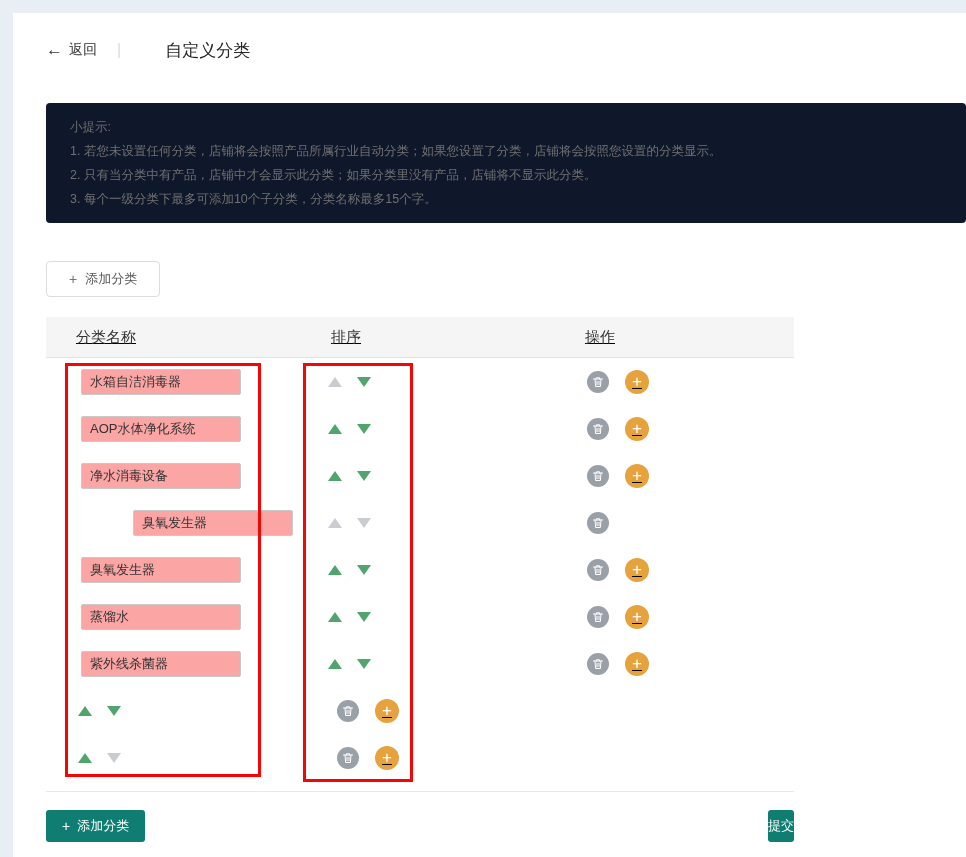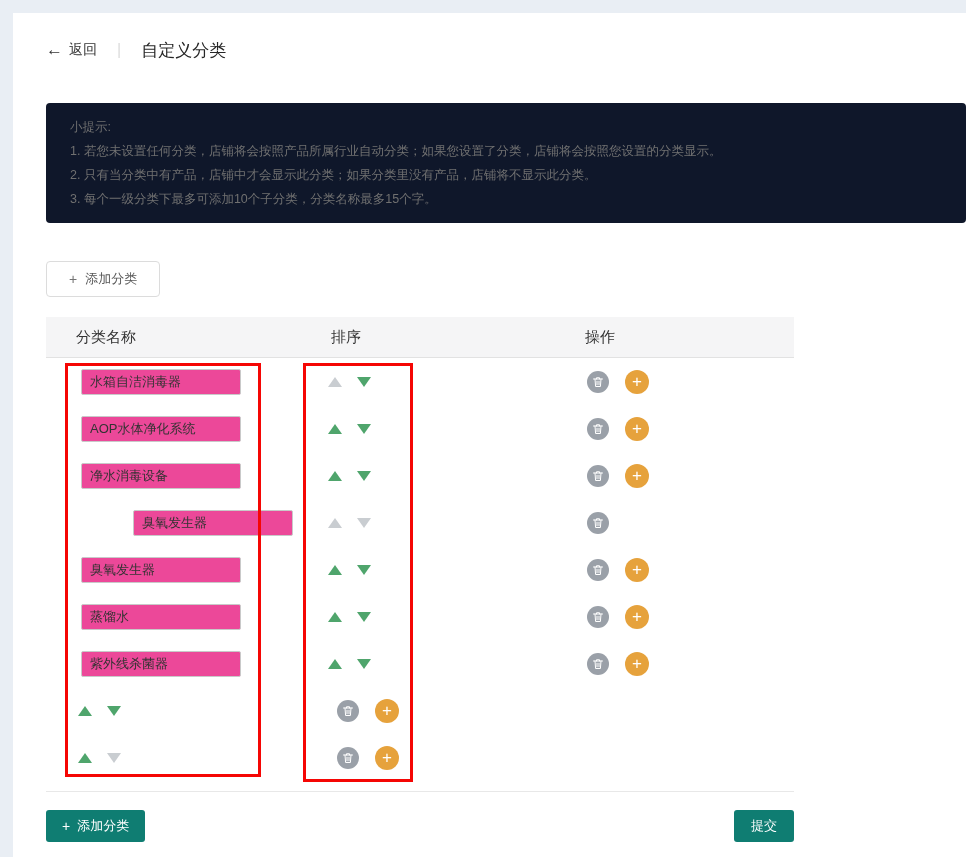--- a/index.html
+++ b/index.html
@@ -9,45 +9,45 @@
   *{box-sizing:border-box;margin:0;padding:0;}
   html,body{width:966px;height:857px;overflow:hidden;
     font-family:"Liberation Sans","DejaVu Sans",sans-serif;background:#e9eef4;}
   .page{position:absolute;left:13px;top:13px;width:953px;height:844px;
     background:#fff;padding:22px 0 0 33px;}
   
   .topbar{display:flex;align-items:center;height:30px;margin-bottom:38px;}
   .back-link{display:flex;align-items:center;cursor:pointer;color:#333;font-size:14px;}
   .back-arrow{font-size:17px;margin-right:6px;color:#333;}
   .title-divider{color:#dcdcdc;margin:0 20px;font-size:16px;}
-  .page-title{font-size:17px;color:#262626;}
+  .page-title{font-size:17px;color:#262626;margin-left:24px;}
   
   .tips{background:#0f172a;border-radius:4px;margin-right:0;
     padding:12px 20px 12px 24px;color:#707070;font-size:12.5px;line-height:24px;}
   
   .add-btn-outline{display:inline-flex;align-items:center;margin-top:38px;
     border:1px solid #dcdcdc;border-radius:4px;background:#fff;height:36px;
     padding:0 22px;font-size:13px;color:#595959;cursor:pointer;}
   .add-btn-outline .plus{margin-right:8px;font-size:14px;color:#737373;}
   
-  .table{width:748px;margin-top:20px;}
+  .table{width:748px;margin-top:20px;text-decoration:underline;}
   .thead{display:flex;align-items:center;height:41px;background:#f5f5f6;
     border-bottom:1px solid #e2e2e2;font-size:15px;color:#333;}
   .col-name{width:250px;}
   .col-sort{width:289px;}
   .col-ops{flex:1;}
   .thead .col-name{padding-left:30px;}
   .thead .col-sort{padding-left:35px;}
   .rows{position:relative;}
   .row{display:flex;align-items:center;height:47px;}
   .row .col-name{padding-left:35px;}
   .row.sub .col-name{padding-left:87px;}
   .row .col-sort{padding-left:32px;}
   .name-input{width:160px;height:26px;border:1px solid #c9c9c9;border-radius:2px;
-    padding:0 8px;font-size:13px;color:#333;background:#ec4899;
+    padding:0 8px;font-size:13px;color:#333;background:#fca5a5;
     font-family:"Liberation Sans","DejaVu Sans",sans-serif;}
   .sort-group{display:flex;align-items:center;gap:15px;}
   .tri{width:0;height:0;cursor:pointer;display:inline-block;}
   .tri-up{border-left:7px solid transparent;border-right:7px solid transparent;
     border-bottom:10px solid var(--green);}
   .tri-down{border-left:7px solid transparent;border-right:7px solid transparent;
     border-top:10px solid var(--green);}
   .tri-up.off{border-bottom-color:var(--arrow-off);cursor:default;}
   .tri-down.off{border-top-color:var(--arrow-off);cursor:default;}
   .ops-group{display:flex;align-items:center;gap:16px;padding-left:2px;}
@@ -62,21 +62,21 @@
   .anno-sort{left:257px;top:5px;width:110px;height:419px;}
   
   .footer-sep{width:748px;border-top:1px solid #e8e8e8;margin-top:10px;}
   .footer{width:748px;display:flex;justify-content:space-between;margin-top:18px;}
   .btn-teal{background:var(--teal);color:#fff;border:none;border-radius:3px;
     height:32px;font-size:13px;cursor:pointer;display:inline-flex;
     align-items:center;justify-content:center;
     font-family:"Liberation Sans","DejaVu Sans",sans-serif;}
   .btn-add-bottom{padding:0 16px;}
   .btn-add-bottom .plus{margin-right:7px;font-size:14px;}
-  .btn-submit{padding:0 17px;margin-left:16px;}
+  .btn-submit{padding:0 0;margin-left:16px;}
 </style>
 </head>
 <body>
 
 <div class="page">
 
   <div class="topbar">
     <span class="back-link">
       <span class="back-arrow">←</span>
       <span>返回</span>

